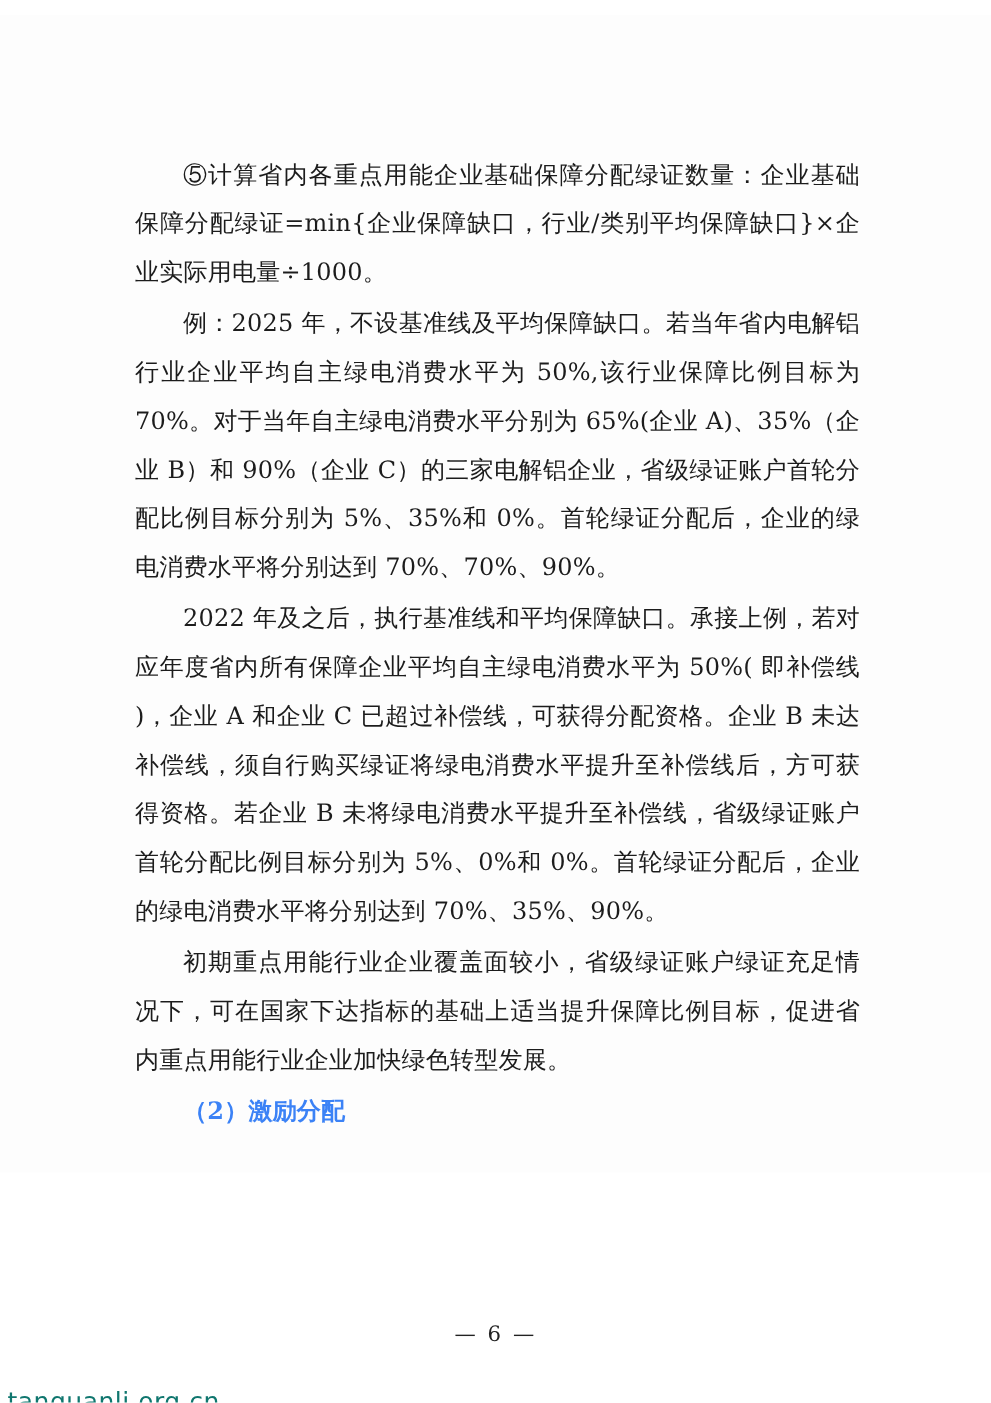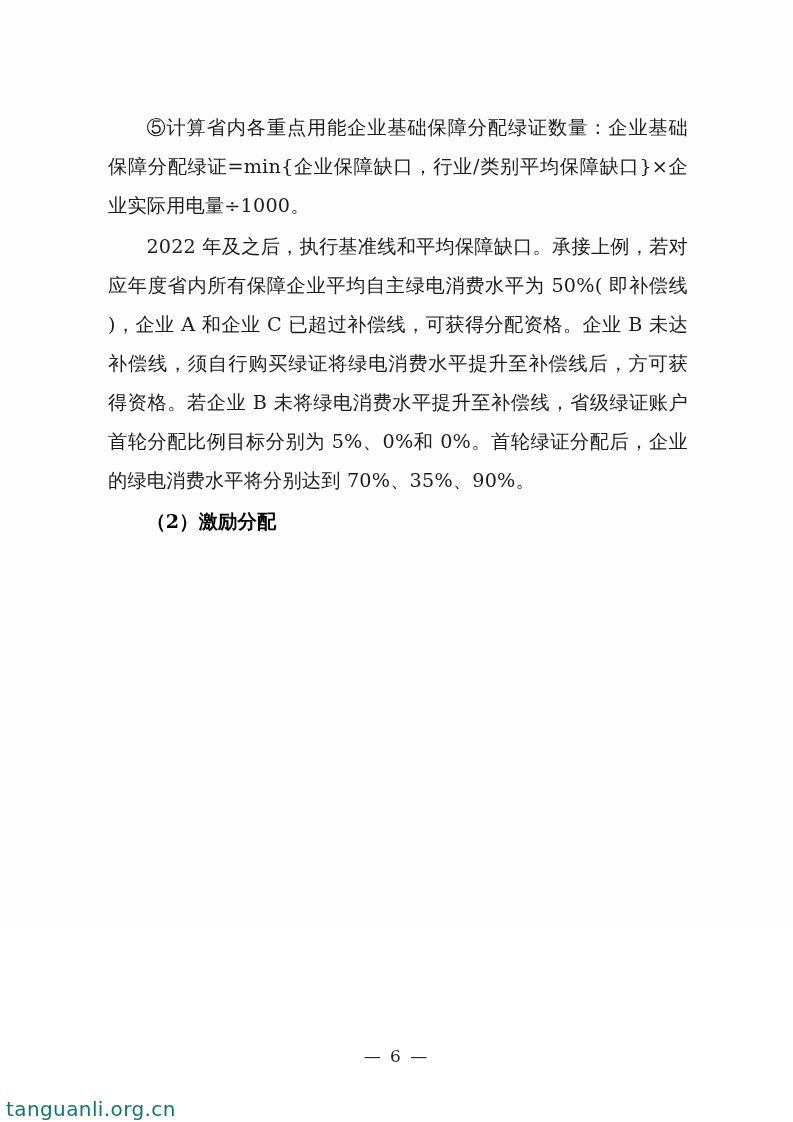--- a/index.html
+++ b/index.html
@@ -10,21 +10,21 @@
   body {
     width: 793px;
     height: 1122px;
     position: relative;
     font-family: "DejaVu Serif", "Liberation Serif", serif;
     color: #1a1a1a;
     overflow: hidden;
   }
   .page {
     position: absolute;
-    left: 0; top: 0;
+    left: 0; top: 12px;
     width: 793px;
     height: 926px;
     background: #fdfdfd;
   }
   .content {
     position: absolute;
     left: 108px;
     top: 108px;
     width: 580px;
   }
@@ -37,21 +37,21 @@
     letter-spacing: 0.2px;
     color: #1c1c1c;
     text-indent: 2em;
   }
   p.heading {
     margin: 0 0 2px 0;
     font-size: 19.2px;
     line-height: 39px;
     font-weight: bold;
     text-indent: 2em;
-    color: #000000;
+    color: #3b82f6;
     letter-spacing: 0.2px;
   }
   .footer {
     position: absolute;
     left: 0;
     top: 1046px;
     width: 793px;
     text-align: center;
     font-size: 17px;
     color: #222;
@@ -68,23 +68,25 @@
   }
 </style>
 </head>
 <body>
 
 <div class="page">
   <div class="content">
 
     <p class="para">⑤计算省内各重点用能企业基础保障分配绿证数量：企业基础保障分配绿证=min{企业保障缺口，行业/类别平均保障缺口}×企业实际用电量÷1000。</p>
 
+    <p class="para">例：2025 年，不设基准线及平均保障缺口。若当年省内电解铝行业企业平均自主绿电消费水平为 50%,该行业保障比例目标为 70%。对于当年自主绿电消费水平分别为 65%(企业 A)、35%（企业 B）和 90%（企业 C）的三家电解铝企业，省级绿证账户首轮分配比例目标分别为 5%、35%和 0%。首轮绿证分配后，企业的绿电消费水平将分别达到 70%、70%、90%。</p>
 
     <p class="para">2022 年及之后，执行基准线和平均保障缺口。承接上例，若对应年度省内所有保障企业平均自主绿电消费水平为 50%( 即补偿线 )，企业 A 和企业 C 已超过补偿线，可获得分配资格。企业 B 未达补偿线，须自行购买绿证将绿电消费水平提升至补偿线后，方可获得资格。若企业 B 未将绿电消费水平提升至补偿线，省级绿证账户首轮分配比例目标分别为 5%、0%和 0%。首轮绿证分配后，企业的绿电消费水平将分别达到 70%、35%、90%。</p>
 
+    <p class="para">初期重点用能行业企业覆盖面较小，省级绿证账户绿证充足情况下，可在国家下达指标的基础上适当提升保障比例目标，促进省内重点用能行业企业加快绿色转型发展。</p>
 
     <p class="heading">（2）激励分配</p>
 
 
   </div>
 
   <div class="footer">— 6 —</div>
 
   <div class="watermark">tanguanli.org.cn</div>
 </div>

